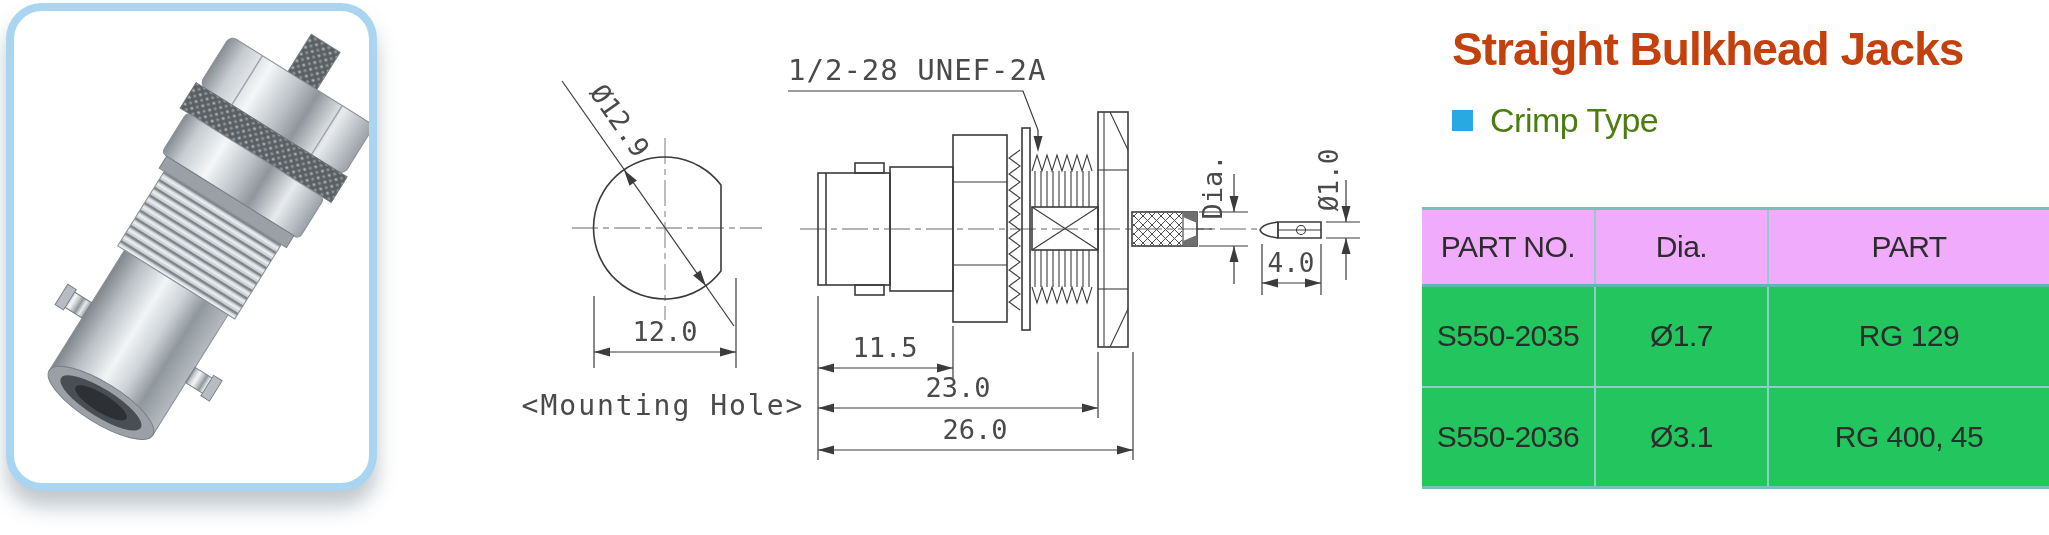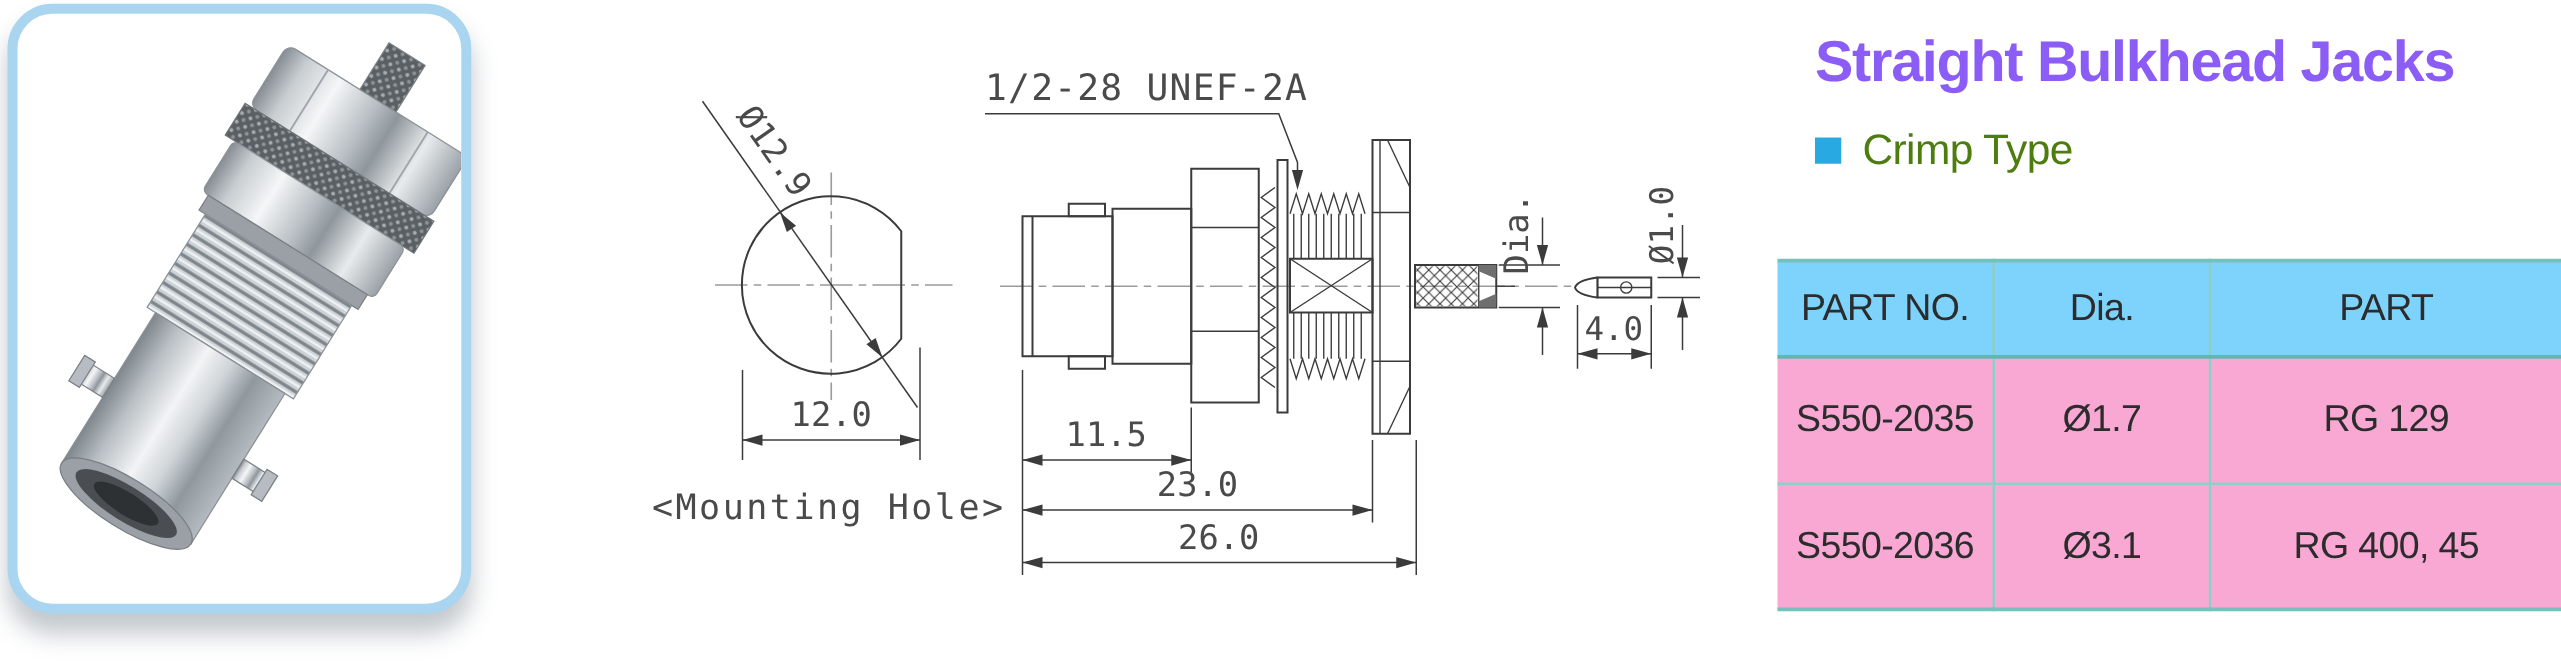--- a/index.html
+++ b/index.html
@@ -22,39 +22,39 @@
   .drawing text { font-family:"DejaVu Sans Mono", monospace; fill:#4a4a4a; }
   .oline { stroke:#3b3b3b; stroke-width:1.6; fill:none; }
   .thin  { stroke:#3b3b3b; stroke-width:1.1; fill:none; }
   .dim   { stroke:#3b3b3b; stroke-width:1.2; fill:none; }
   .cline { stroke:#9b9b9b; stroke-width:1.3; fill:none; stroke-dasharray:26 5 6 5; }
   .arr   { fill:#3b3b3b; stroke:none; }
 
   
   .title {
     position:absolute; left:1452px; top:22px; font-size:46px; font-weight:bold;
-    color:#8b5cf6; letter-spacing:-1px; white-space:nowrap;
+    color:#c2410c; letter-spacing:-1px; white-space:nowrap;
   }
   .features { position:absolute; left:1452px; top:100px; list-style:none; }
   .features li { display:flex; align-items:center; height:40px; margin-bottom:9px; }
   .bullet { width:21px; height:21px; background:#29a9e1; margin-right:17px; flex:0 0 auto; }
   .feat-label { font-size:34px; color:#4d7c0f; letter-spacing:-0.5px; white-space:nowrap; }
 
   table.parts {
     position:absolute; left:1422px; top:207px; width:627px;
     border-collapse:collapse; table-layout:fixed;
   }
   table.parts th, table.parts td {
     text-align:center; vertical-align:middle; font-weight:400;
     font-size:30px; color:#2c2c2d; letter-spacing:-0.5px;
   }
   table.parts col.c1 { width:173px; }
   table.parts col.c2 { width:173px; }
-  table.parts thead tr { height:77px; background:#7dd3fc; }
-  table.parts tbody tr { height:101px; background:#f9a8d4; }
+  table.parts thead tr { height:77px; background:#f0abfc; }
+  table.parts tbody tr { height:101px; background:#22c55e; }
   table.parts thead tr { border-top:3px solid #74c2bb; border-bottom:3px solid #5fb7b0; }
   table.parts tbody tr.r1 { border-bottom:2px solid #8fcdc7; }
   table.parts tbody tr.r2 { border-bottom:3px solid #74c2bb;margin-top:42px; }
   table.parts th + th, table.parts td + td { border-left:2px solid #8fcdc7; }
 </style>
 </head>
 <body>
 
 <div class="canvas">
 

